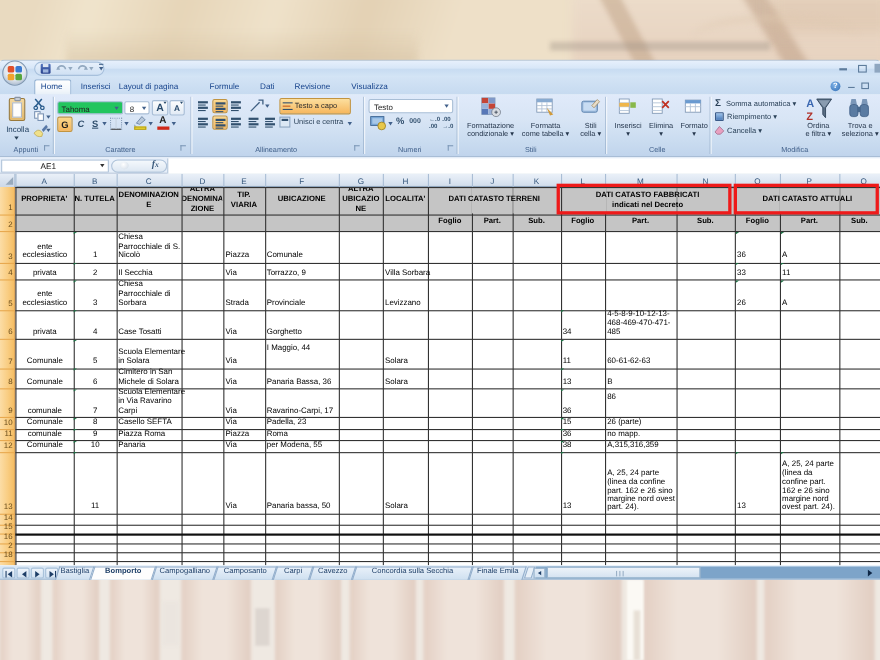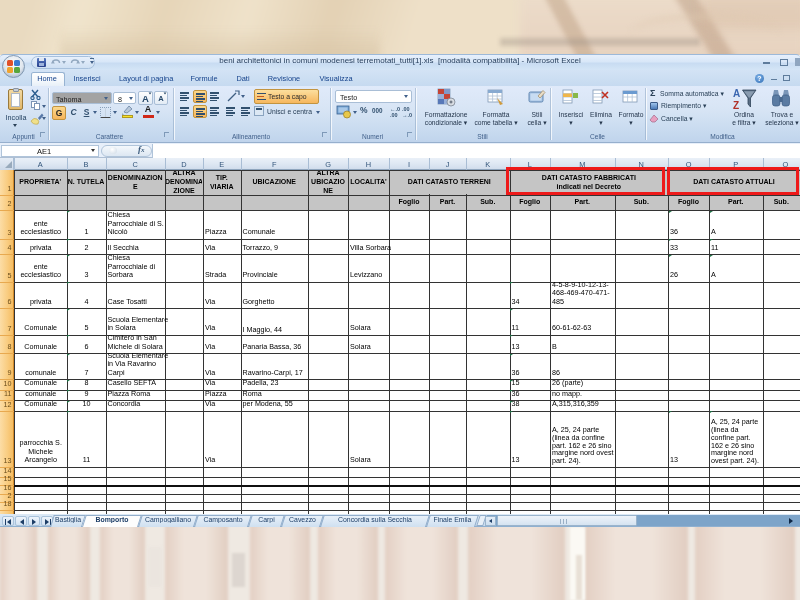--- a/index.html
+++ b/index.html
@@ -59,28 +59,27 @@
       <path d="M0 5.5 L3.8 5.5 L1.9 2.2 Z" fill="#93a9c0"></path>
     </svg>
 <div class="car" style="left:62px;top:61px;border-top-color:#93a9c0"></div>
 <svg class="ab" style="left:70px;top:57.5px" width="10" height="10" viewBox="0 0 10 10">
       <path d="M1.5 5 A3.4 3 0 0 1 8.5 5" fill="none" stroke="#93a9c0" stroke-width="1.5"></path>
       <path d="M6.2 5.5 L10 5.5 L8.1 2.2 Z" fill="#93a9c0"></path>
     </svg>
 <div class="car" style="left:81px;top:61px;border-top-color:#93a9c0"></div>
 <div class="ab" style="left:90px;top:58px;width:4px;height:1.2px;background:#47688e"></div>
 <div class="car" style="left:89.5px;top:61px"></div>
-<div class="ab" style="left:100px;top:56px;width:600px;text-align:center;font-size:8px;color:#28405e">beni architettonici in comuni modenesi terremotati_tutti[1].xls&nbsp; [modalità compatibilità] - Microsoft Excel</div>
 <div class="ab" style="left:763px;top:62px;width:7px;height:2px;background:#5e7c9c"></div>
 <div class="ab" style="left:780px;top:58.5px;width:8px;height:7px;border:1.4px solid #5e7c9c"></div>
 <div class="ab" style="left:795px;top:58px;width:5px;height:8px;background:#8fa6c0"></div>
 <div class="ab" style="left:30.5px;top:71.5px;width:34px;height:14.5px;background:linear-gradient(180deg,#fefefe,#f4f8fc 60%,#e8f0f8);border:1px solid #97b3d2;border-bottom:none;border-radius:2.5px 2.5px 0 0"></div>
 <div class="ab" style="left:2px;top:74px;width:90px;text-align:center;font-size:7.4px;color:#15428b">Home</div>
 <div class="ab" style="left:42px;top:74px;width:90px;text-align:center;font-size:7.4px;color:#15428b">Inserisci</div>
-<div class="ab" style="left:119px;top:74px;width:90px;text-align:left;font-size:7.4px;color:#15428b">Layout di pagina</div>
+<div class="ab" style="left:90px;top:74px;width:90px;text-align:center;font-size:7.4px;color:#15428b">Layout di pagina</div>
 <div class="ab" style="left:159px;top:74px;width:90px;text-align:center;font-size:7.4px;color:#15428b">Formule</div>
 <div class="ab" style="left:198px;top:74px;width:90px;text-align:center;font-size:7.4px;color:#15428b">Dati</div>
 <div class="ab" style="left:239px;top:74px;width:90px;text-align:center;font-size:7.4px;color:#15428b">Revisione</div>
 <div class="ab" style="left:291px;top:74px;width:90px;text-align:center;font-size:7.4px;color:#15428b">Visualizza</div>
 <div class="ab" style="left:755px;top:73.5px;width:9px;height:9px;border-radius:50%;background:radial-gradient(circle at 40% 35%,#7fb2e8,#2f6cb3);color:#fff;font-size:7px;text-align:center;line-height:9px;font-weight:bold">?</div>
 <div class="ab" style="left:771px;top:78.5px;width:6px;height:1.8px;background:#5e7c9c"></div>
 <div class="ab" style="left:783px;top:75px;width:7px;height:6px;border:1.3px solid #5e7c9c"></div>
 <div class="ab" style="left:0;top:86px;width:800px;height:57px;background:linear-gradient(180deg,#e0eafa,#d8e5f5 40%,#cadcf0 75%,#c0d4ec);border-bottom:1px solid #96afcd"></div>
 <div class="ab" style="left:47.5px;top:88px;width:1px;height:52px;background:rgba(140,165,195,.55)"></div>
     <div class="ab" style="left:48.5px;top:88px;width:1px;height:52px;background:rgba(255,255,255,.75)"></div>
@@ -131,21 +130,21 @@
       <circle cx="8.5" cy="9" r="1.6" fill="none" stroke="#2b5d8e" stroke-width="1.1"></circle>
     </svg>
 <div class="ab" style="left:31px;top:101px;width:6px;height:7px;background:#fff;border:1px solid #7a93b5"></div>
 <div class="ab" style="left:34px;top:103px;width:6px;height:7px;background:#fff;border:1px solid #7a93b5"></div>
 <div class="car" style="left:42px;top:105px"></div>
 <svg class="ab" style="left:30px;top:112px" width="14" height="13" viewBox="0 0 14 13">
       <path d="M1 9 Q4 5 7 7 Q10 9 8 12 Q3 13 1 9 Z" fill="#f0e08a" stroke="#b8a040" stroke-width=".6"></path>
       <path d="M8 6 L12 1.5 L13.5 3.5 L9.5 8 Z" fill="#5878a8"></path>
     </svg>
 <div class="car" style="left:42px;top:117px"></div>
-<div class="ab" style="left:52px;top:92px;width:60px;height:12px;background:#a3a3a3;border:1px solid #a9bed6;border-radius:2px;font-size:7.2px;color:#222;padding:1.5px 0 0 3px">Tahoma</div>
+<div class="ab" style="left:52px;top:92px;width:60px;height:12px;background:#22c55e;border:1px solid #a9bed6;border-radius:2px;font-size:7.2px;color:#222;padding:1.5px 0 0 3px">Tahoma</div>
 <div class="car" style="left:104px;top:96.5px"></div>
 <div class="ab" style="left:113px;top:92px;width:23px;height:12px;background:#fff;border:1px solid #a9bed6;border-radius:2px;font-size:7.2px;color:#222;padding:1.5px 0 0 4px">8</div>
 <div class="car" style="left:129px;top:96.5px"></div>
 <div class="ab" style="left:138px;top:91px;width:15px;height:14px;background:linear-gradient(180deg,#fdfdfd,#e2ebf5);border:1px solid #a9bed6;border-radius:2px;font-size:9.5px;font-weight:bold;color:#27496b;text-align:center;line-height:13px">A</div>
 <div class="ab" style="left:154px;top:91px;width:14px;height:14px;background:linear-gradient(180deg,#fdfdfd,#e2ebf5);border:1px solid #a9bed6;border-radius:2px;font-size:7.5px;font-weight:bold;color:#27496b;text-align:center;line-height:13px">A</div>
 <div class="car" style="left:148px;top:92px;border-top-color:#27496b;transform:scale(.7)"></div>
 <div class="car" style="left:163px;top:92px;border-top-color:#27496b;transform:scale(.7)"></div>
 <div class="ab" style="left:52px;top:106px;width:14px;height:13.5px;background:linear-gradient(180deg,#fbd88c,#f6b65c);border:1px solid #c29440;border-radius:2px;font-weight:bold;font-size:8.5px;color:#1e1e1e;text-align:center;line-height:12px">G</div>
 <div class="ab" style="left:67px;top:106px;width:13px;height:13.5px;font-style:italic;font-size:8.5px;font-weight:bold;color:#32506e;text-align:center;line-height:12px">C</div>
 <div class="ab" style="left:80px;top:106px;width:13px;height:13.5px;font-size:8.5px;font-weight:bold;color:#32506e;text-align:center;line-height:12px;text-decoration:underline">S</div>
@@ -480,63 +479,63 @@
 <div class="cell" style="left:68.5px;top:123.5px;width:36.0px;height:25.0px;justify-content:center;text-align:center;line-height:8.6px">4</div>
 <div class="cell" style="left:107.5px;top:123.5px;width:56.5px;height:25.0px;justify-content:flex-start;text-align:left;line-height:8.6px">Case Tosatti</div>
 <div class="cell" style="left:205px;top:123.5px;width:34.5px;height:25.0px;justify-content:flex-start;text-align:left;line-height:8.6px">Via</div>
 <div class="cell" style="left:242.5px;top:123.5px;width:64.5px;height:25.0px;justify-content:flex-start;text-align:left;line-height:8.6px">Gorghetto</div>
 <div class="cell" style="left:511.5px;top:123.5px;width:37.5px;height:25.0px;justify-content:flex-start;text-align:left;line-height:8.6px">34</div>
 <div class="cell" style="left:552px;top:123.5px;width:61.5px;height:25.0px;justify-content:flex-start;text-align:left;line-height:8.6px">4-5-8-9-10-12-13-<br>468-469-470-471-<br>485</div>
 <div class="cell" style="left:16px;top:150px;width:49.5px;height:25.0px;justify-content:center;text-align:center;line-height:8.6px">Comunale</div>
 <div class="cell" style="left:68.5px;top:150px;width:36.0px;height:25.0px;justify-content:center;text-align:center;line-height:8.6px">5</div>
 <div class="cell" style="left:107.5px;top:150px;width:56.5px;height:25.0px;justify-content:flex-start;text-align:left;line-height:8.6px">Scuola Elementare<br>in Solara</div>
 <div class="cell" style="left:205px;top:150px;width:34.5px;height:25.0px;justify-content:flex-start;text-align:left;line-height:8.6px">Via</div>
-<div class="cell" style="left:242.5px;top:152px;width:64.5px;height:25.0px;justify-content:flex-start;text-align:right;line-height:8.6px">I Maggio, 44</div>
+<div class="cell" style="left:242.5px;top:138px;width:64.5px;height:25.0px;justify-content:flex-start;text-align:right;line-height:8.6px">I Maggio, 44</div>
 <div class="cell" style="left:350px;top:150px;width:38px;height:25.0px;justify-content:flex-start;text-align:left;line-height:8.6px">Solara</div>
 <div class="cell" style="left:511.5px;top:150px;width:37.5px;height:25.0px;justify-content:flex-start;text-align:left;line-height:8.6px">11</div>
 <div class="cell" style="left:552px;top:150px;width:61.5px;height:25.0px;justify-content:flex-start;text-align:left;line-height:8.6px">60-61-62-63</div>
 <div class="cell" style="left:16px;top:176.5px;width:49.5px;height:17.0px;justify-content:center;text-align:center;line-height:8.6px">Comunale</div>
 <div class="cell" style="left:68.5px;top:176.5px;width:36.0px;height:17.0px;justify-content:center;text-align:center;line-height:8.6px">6</div>
 <div class="cell" style="left:107.5px;top:176.5px;width:56.5px;height:17.0px;justify-content:flex-start;text-align:left;line-height:8.6px">Cimitero in San<br>Michele di Solara</div>
 <div class="cell" style="left:205px;top:176.5px;width:34.5px;height:17.0px;justify-content:flex-start;text-align:left;line-height:8.6px">Via</div>
 <div class="cell" style="left:242.5px;top:176.5px;width:64.5px;height:17.0px;justify-content:flex-start;text-align:left;line-height:8.6px">Panaria Bassa, 36</div>
 <div class="cell" style="left:350px;top:176.5px;width:38px;height:17.0px;justify-content:flex-start;text-align:left;line-height:8.6px">Solara</div>
 <div class="cell" style="left:511.5px;top:176.5px;width:37.5px;height:17.0px;justify-content:flex-start;text-align:left;line-height:8.6px">13</div>
 <div class="cell" style="left:552px;top:176.5px;width:61.5px;height:17.0px;justify-content:flex-start;text-align:left;line-height:8.6px">B</div>
 <div class="cell" style="left:16px;top:195px;width:49.5px;height:24.5px;justify-content:center;text-align:center;line-height:8.6px">comunale</div>
 <div class="cell" style="left:68.5px;top:195px;width:36.0px;height:24.5px;justify-content:center;text-align:center;line-height:8.6px">7</div>
 <div class="cell" style="left:107.5px;top:195px;width:56.5px;height:24.5px;justify-content:flex-start;text-align:left;line-height:8.6px">Scuola Elementare<br>in Via Ravarino<br>Carpi</div>
 <div class="cell" style="left:205px;top:195px;width:34.5px;height:24.5px;justify-content:flex-start;text-align:left;line-height:8.6px">Via</div>
 <div class="cell" style="left:242.5px;top:195px;width:64.5px;height:24.5px;justify-content:flex-start;text-align:left;line-height:8.6px">Ravarino-Carpi, 17</div>
 <div class="cell" style="left:511.5px;top:195px;width:37.5px;height:24.5px;justify-content:flex-start;text-align:left;line-height:8.6px">36</div>
-<div class="cell" style="left:552px;top:195px;width:61.5px;height:24.5px;justify-content:flex-start;text-align:left;line-height:8.6px">86</div>
+<div class="cell" style="left:552px;top:183px;width:61.5px;height:24.5px;justify-content:flex-start;text-align:left;line-height:8.6px">86</div>
 <div class="cell" style="left:16px;top:221px;width:49.5px;height:9.0px;justify-content:center;text-align:center;line-height:8.6px">Comunale</div>
 <div class="cell" style="left:68.5px;top:221px;width:36.0px;height:9.0px;justify-content:center;text-align:center;line-height:8.6px">8</div>
 <div class="cell" style="left:107.5px;top:221px;width:56.5px;height:9.0px;justify-content:flex-start;text-align:left;line-height:8.6px">Casello SEFTA</div>
 <div class="cell" style="left:205px;top:221px;width:34.5px;height:9.0px;justify-content:flex-start;text-align:left;line-height:8.6px">Via</div>
 <div class="cell" style="left:242.5px;top:221px;width:64.5px;height:9.0px;justify-content:flex-start;text-align:left;line-height:8.6px">Padella, 23</div>
 <div class="cell" style="left:511.5px;top:221px;width:37.5px;height:9.0px;justify-content:flex-start;text-align:left;line-height:8.6px">15</div>
 <div class="cell" style="left:552px;top:221px;width:61.5px;height:9.0px;justify-content:flex-start;text-align:left;line-height:8.6px">26 (parte)</div>
 <div class="cell" style="left:16px;top:231.5px;width:49.5px;height:9.0px;justify-content:center;text-align:center;line-height:8.6px">comunale</div>
 <div class="cell" style="left:68.5px;top:231.5px;width:36.0px;height:9.0px;justify-content:center;text-align:center;line-height:8.6px">9</div>
 <div class="cell" style="left:107.5px;top:231.5px;width:56.5px;height:9.0px;justify-content:flex-start;text-align:left;line-height:8.6px">Piazza Roma</div>
 <div class="cell" style="left:205px;top:231.5px;width:34.5px;height:9.0px;justify-content:flex-start;text-align:left;line-height:8.6px">Piazza</div>
 <div class="cell" style="left:242.5px;top:231.5px;width:64.5px;height:9.0px;justify-content:flex-start;text-align:left;line-height:8.6px">Roma</div>
 <div class="cell" style="left:511.5px;top:231.5px;width:37.5px;height:9.0px;justify-content:flex-start;text-align:left;line-height:8.6px">36</div>
 <div class="cell" style="left:552px;top:231.5px;width:61.5px;height:9.0px;justify-content:flex-start;text-align:left;line-height:8.6px">no mapp.</div>
 <div class="cell" style="left:16px;top:242px;width:49.5px;height:9.0px;justify-content:center;text-align:center;line-height:8.6px">Comunale</div>
 <div class="cell" style="left:68.5px;top:242px;width:36.0px;height:9.0px;justify-content:center;text-align:center;line-height:8.6px">10</div>
-<div class="cell" style="left:107.5px;top:242px;width:56.5px;height:9.0px;justify-content:flex-start;text-align:left;line-height:8.6px">Concordia</div>
+<div class="cell" style="left:107.5px;top:242px;width:56.5px;height:9.0px;justify-content:flex-start;text-align:left;line-height:8.6px">Panaria</div>
 <div class="cell" style="left:205px;top:242px;width:34.5px;height:9.0px;justify-content:flex-start;text-align:left;line-height:8.6px">Via</div>
 <div class="cell" style="left:242.5px;top:242px;width:64.5px;height:9.0px;justify-content:flex-start;text-align:left;line-height:8.6px">per Modena, 55</div>
 <div class="cell" style="left:511.5px;top:242px;width:37.5px;height:9.0px;justify-content:flex-start;text-align:left;line-height:8.6px">38</div>
 <div class="cell" style="left:552px;top:242px;width:61.5px;height:9.0px;justify-content:flex-start;text-align:left;line-height:8.6px">A,315,316,359</div>
-<div class="cell" style="left:16px;top:252.5px;width:49.5px;height:54.5px;justify-content:center;text-align:center;line-height:8.6px">parrocchia S.<br>Michele<br>Arcangelo</div>
 <div class="cell" style="left:68.5px;top:252.5px;width:36.0px;height:54.5px;justify-content:center;text-align:center;line-height:8.6px">11</div>
 <div class="cell" style="left:205px;top:252.5px;width:34.5px;height:54.5px;justify-content:flex-start;text-align:left;line-height:8.6px">Via</div>
+<div class="cell" style="left:242.5px;top:252.5px;width:64.5px;height:54.5px;justify-content:flex-start;text-align:left;line-height:8.6px">Panaria bassa, 50</div>
 <div class="cell" style="left:350px;top:252.5px;width:38px;height:54.5px;justify-content:flex-start;text-align:left;line-height:8.6px">Solara</div>
 <div class="cell" style="left:511.5px;top:252.5px;width:37.5px;height:54.5px;justify-content:flex-start;text-align:left;line-height:8.6px">13</div>
 <div class="cell" style="left:552px;top:252.5px;width:61.5px;height:54.5px;justify-content:flex-start;text-align:left;line-height:7.8px">A, 25, 24 parte<br>(linea da confine<br>part. 162 e 26 sino<br>margine nord ovest<br>part. 24).</div>
 <div class="cell" style="left:670px;top:252.5px;width:38px;height:54.5px;justify-content:flex-start;text-align:left;line-height:8.6px">13</div>
 <div class="cell" style="left:711px;top:252.5px;width:50.5px;height:54.5px;justify-content:flex-start;text-align:left;line-height:7.8px">A, 25, 24 parte<br>(linea da<br>confine part.<br>162 e 26 sino<br>margine nord<br>ovest part. 24).</div>
 <div class="gt" style="left:67.3px;top:52.8px"></div>
 <div class="gt" style="left:67.3px;top:81.3px"></div>
 <div class="gt" style="left:67.3px;top:96.8px"></div>
 <div class="gt" style="left:67.3px;top:124.3px"></div>
 <div class="gt" style="left:67.3px;top:150.8px"></div>

